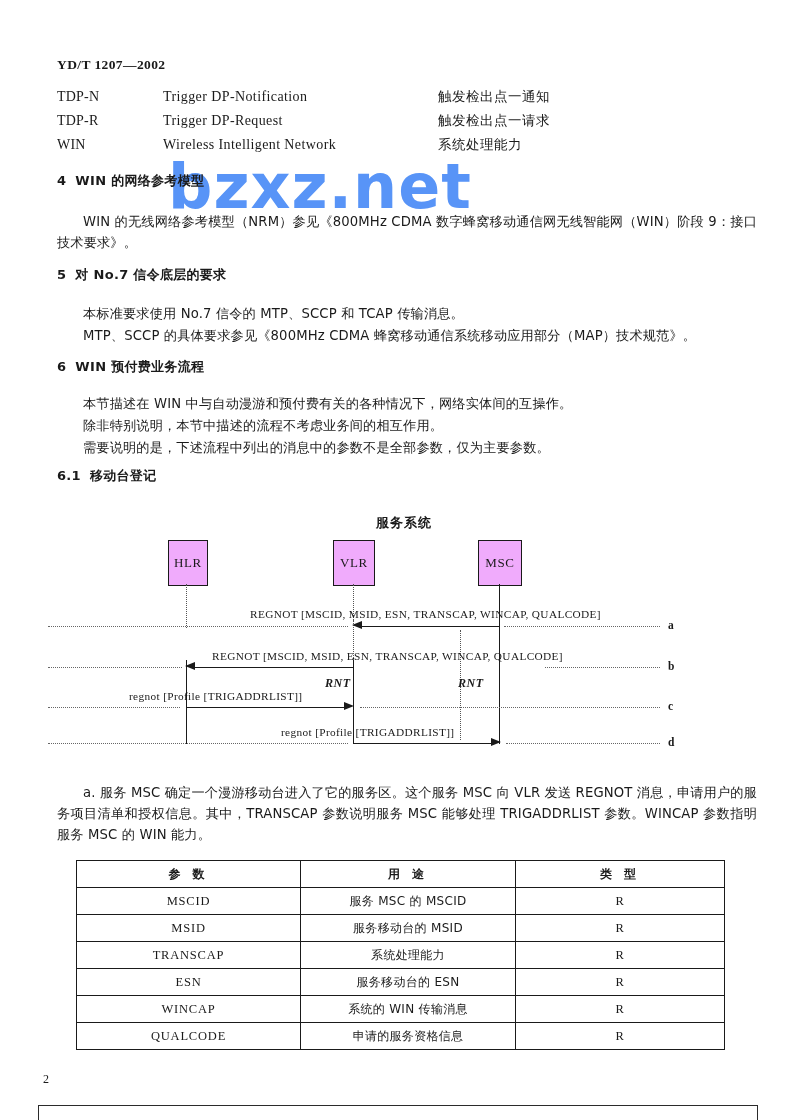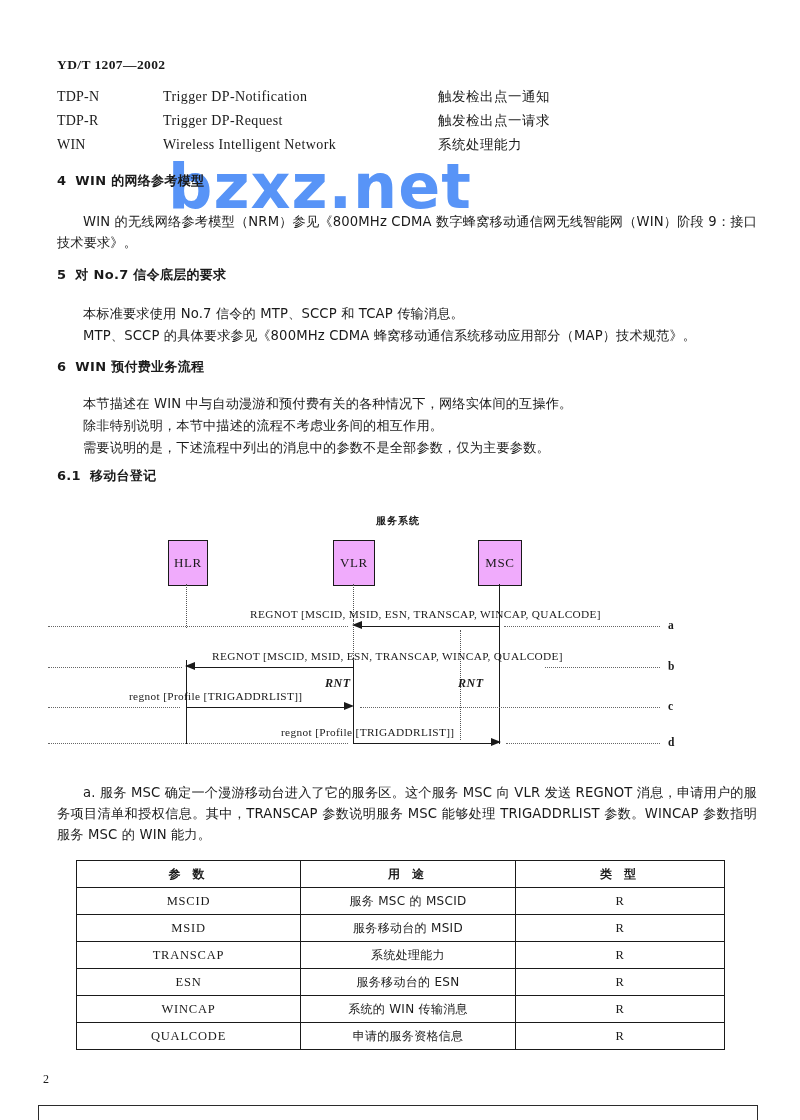--- a/index.html
+++ b/index.html
@@ -114,21 +114,21 @@
     display: flex;
     align-items: center;
     justify-content: center;
     font-family: "Liberation Serif", serif;
     font-size: 13px;
     letter-spacing: 0.6px;
   }
   .group-label {
     position: absolute;
     font-family: Liberation Serif, serif;
-    font-size: 10px;
+    font-size: 13px;
     font-weight: 700;
     letter-spacing: 1px;
     white-space: nowrap;
   }
   .lifeline {
     position: absolute;
     width: 0;
     border-left: 1.3px solid #1a1a1a;
   }
   .lifeline.dotted {

